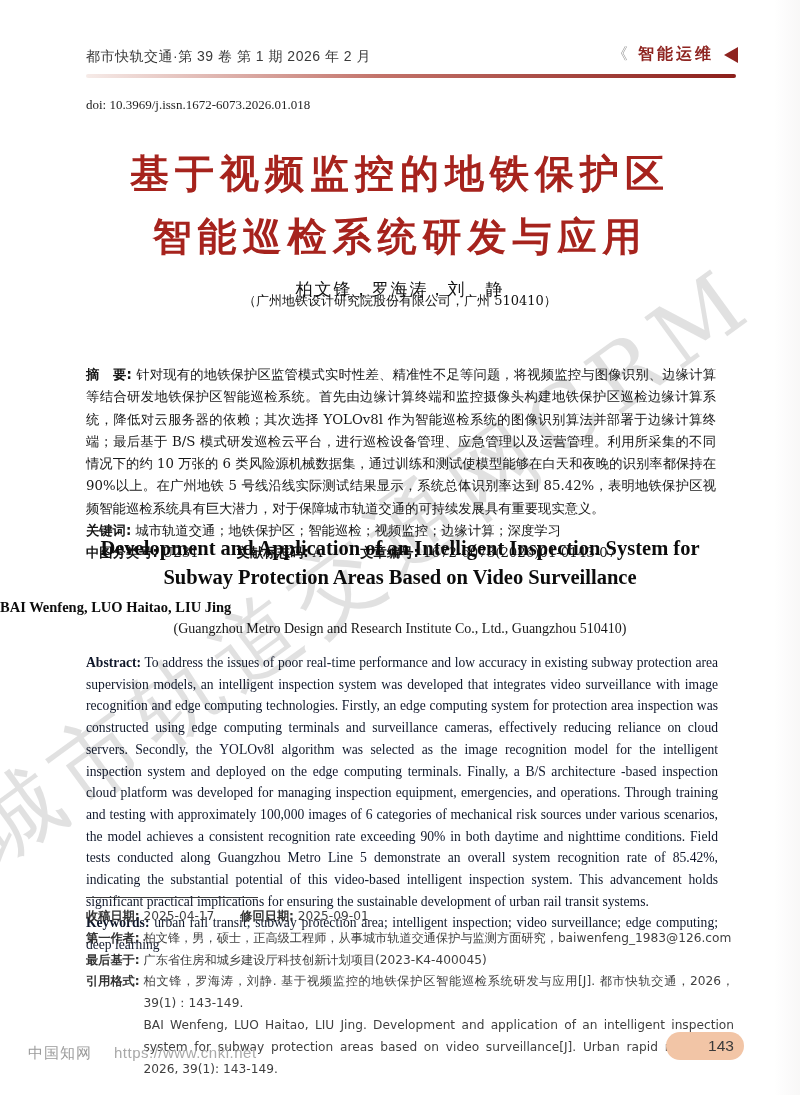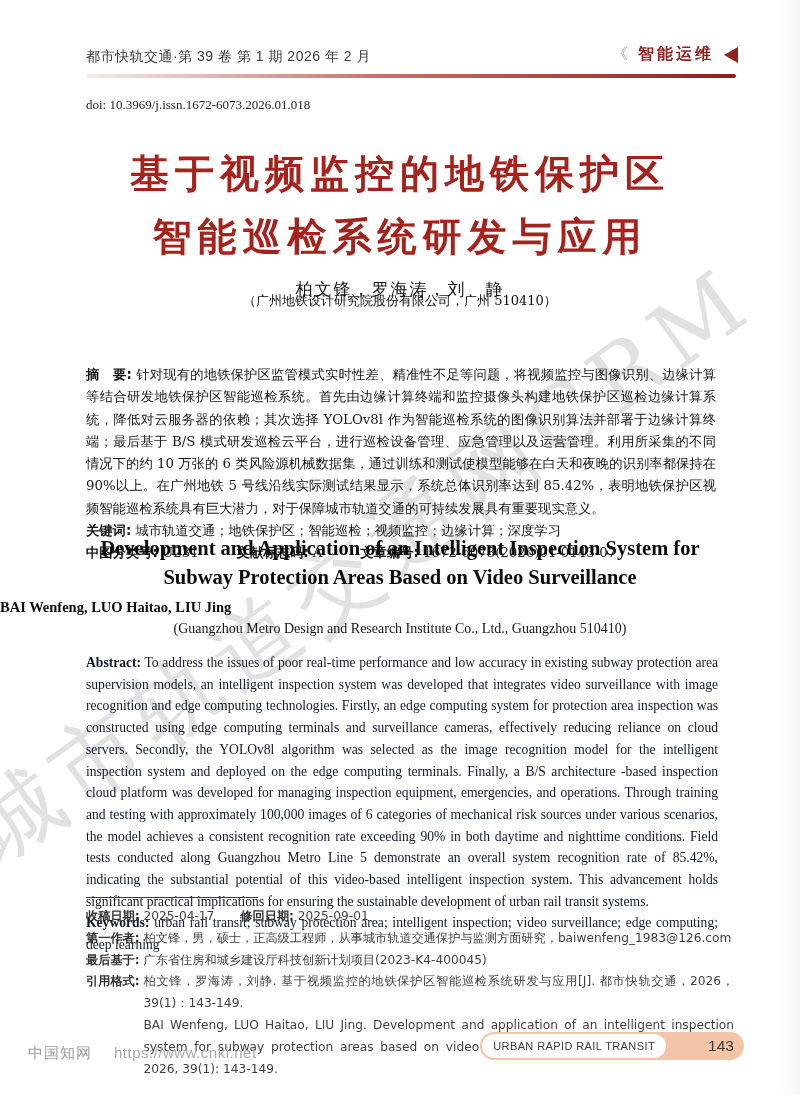--- a/index.html
+++ b/index.html
@@ -134,18 +134,17 @@
           <p>柏文锋，罗海涛，刘静. 基于视频监控的地铁保护区智能巡检系统研发与应用[J]. 都市快轨交通，2026，39(1)：143-149.</p>
           <p>BAI Wenfeng, LUO Haitao, LIU Jing. Development and application of an intelligent inspection system for subway protection areas based on video surveillance[J]. Urban rapid rail transit, 2026, 39(1): 143-149.</p>
         </div>
       </div>
     </div>
 
     <div class="footer-site">
       <span>中国知网</span><span class="url">https://www.cnki.net</span>
     </div>
     <div class="page-badge">
-      <span class="badge-inner">URBAN RAPID RAIL TRANSIT</span>
       <span class="badge-num">143</span>
     </div>
 
   </div>
 </div>
 
 </body></html>

